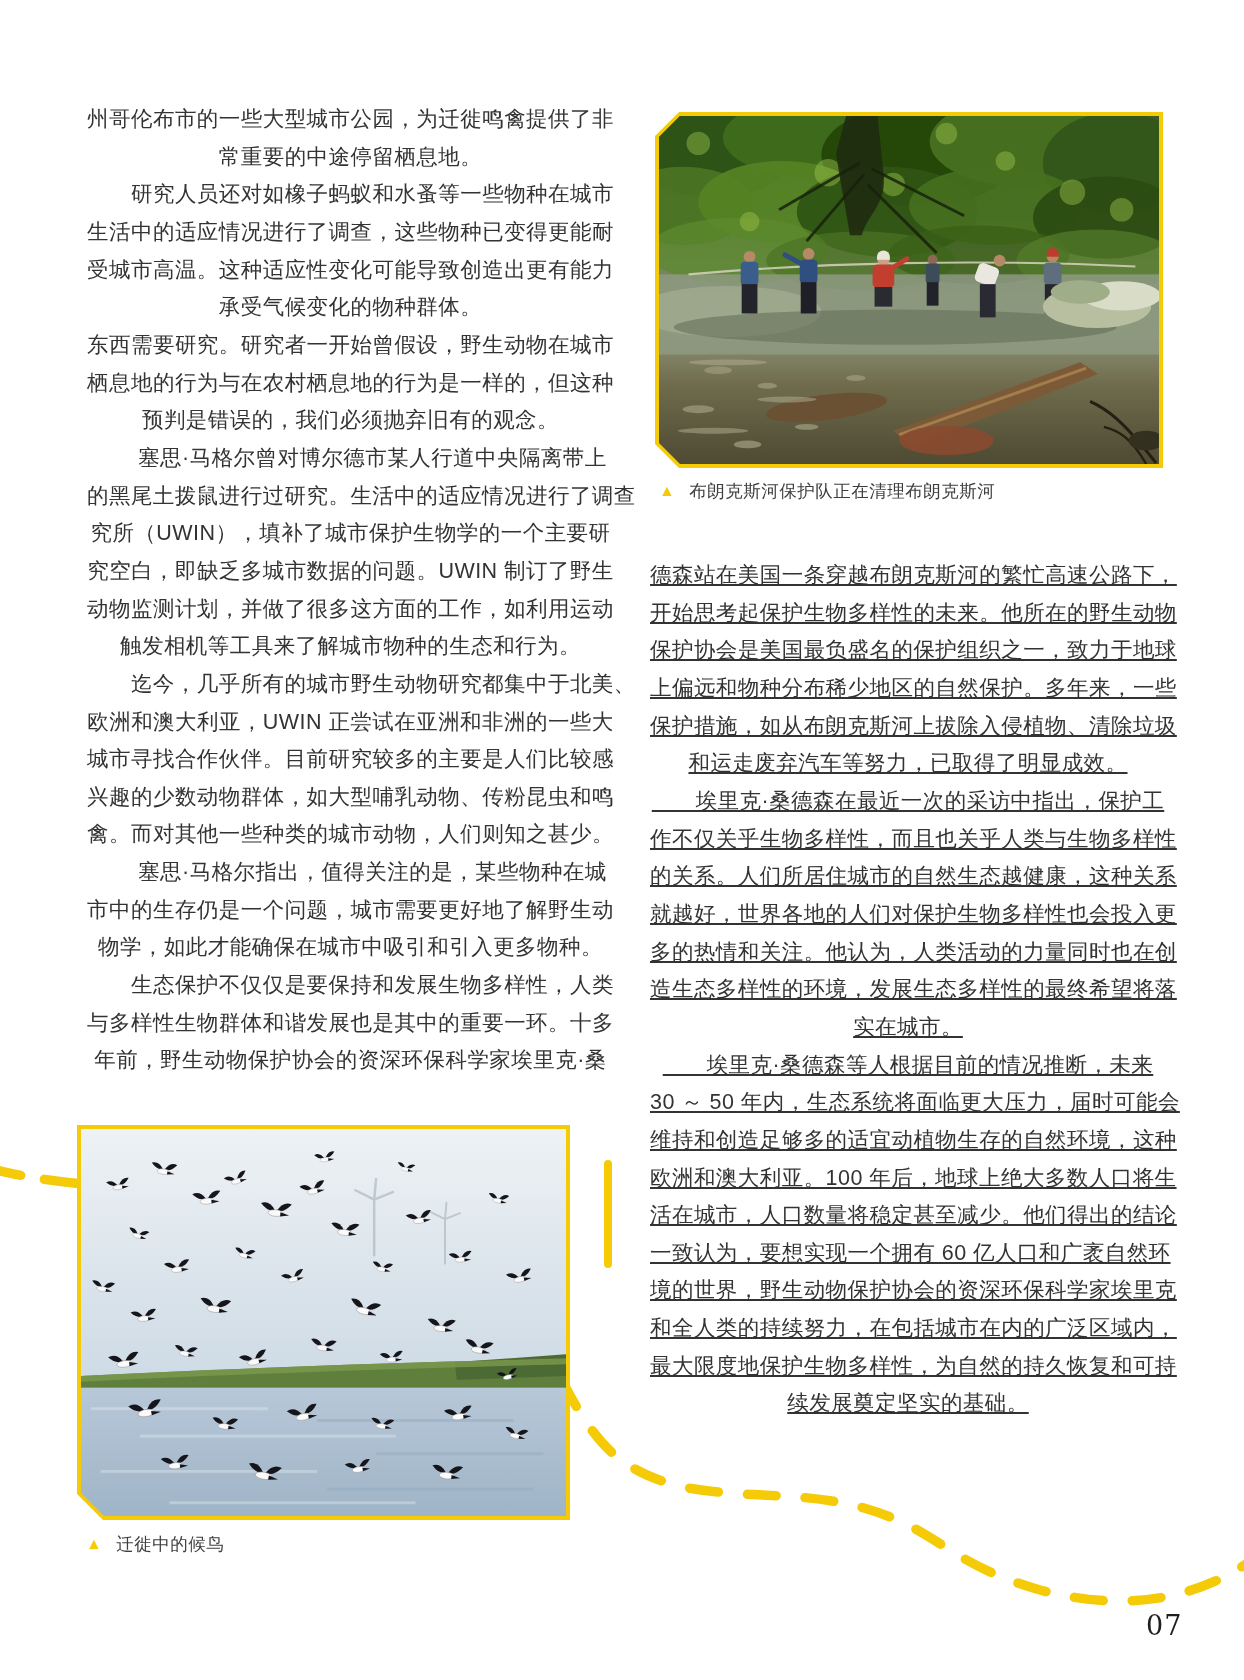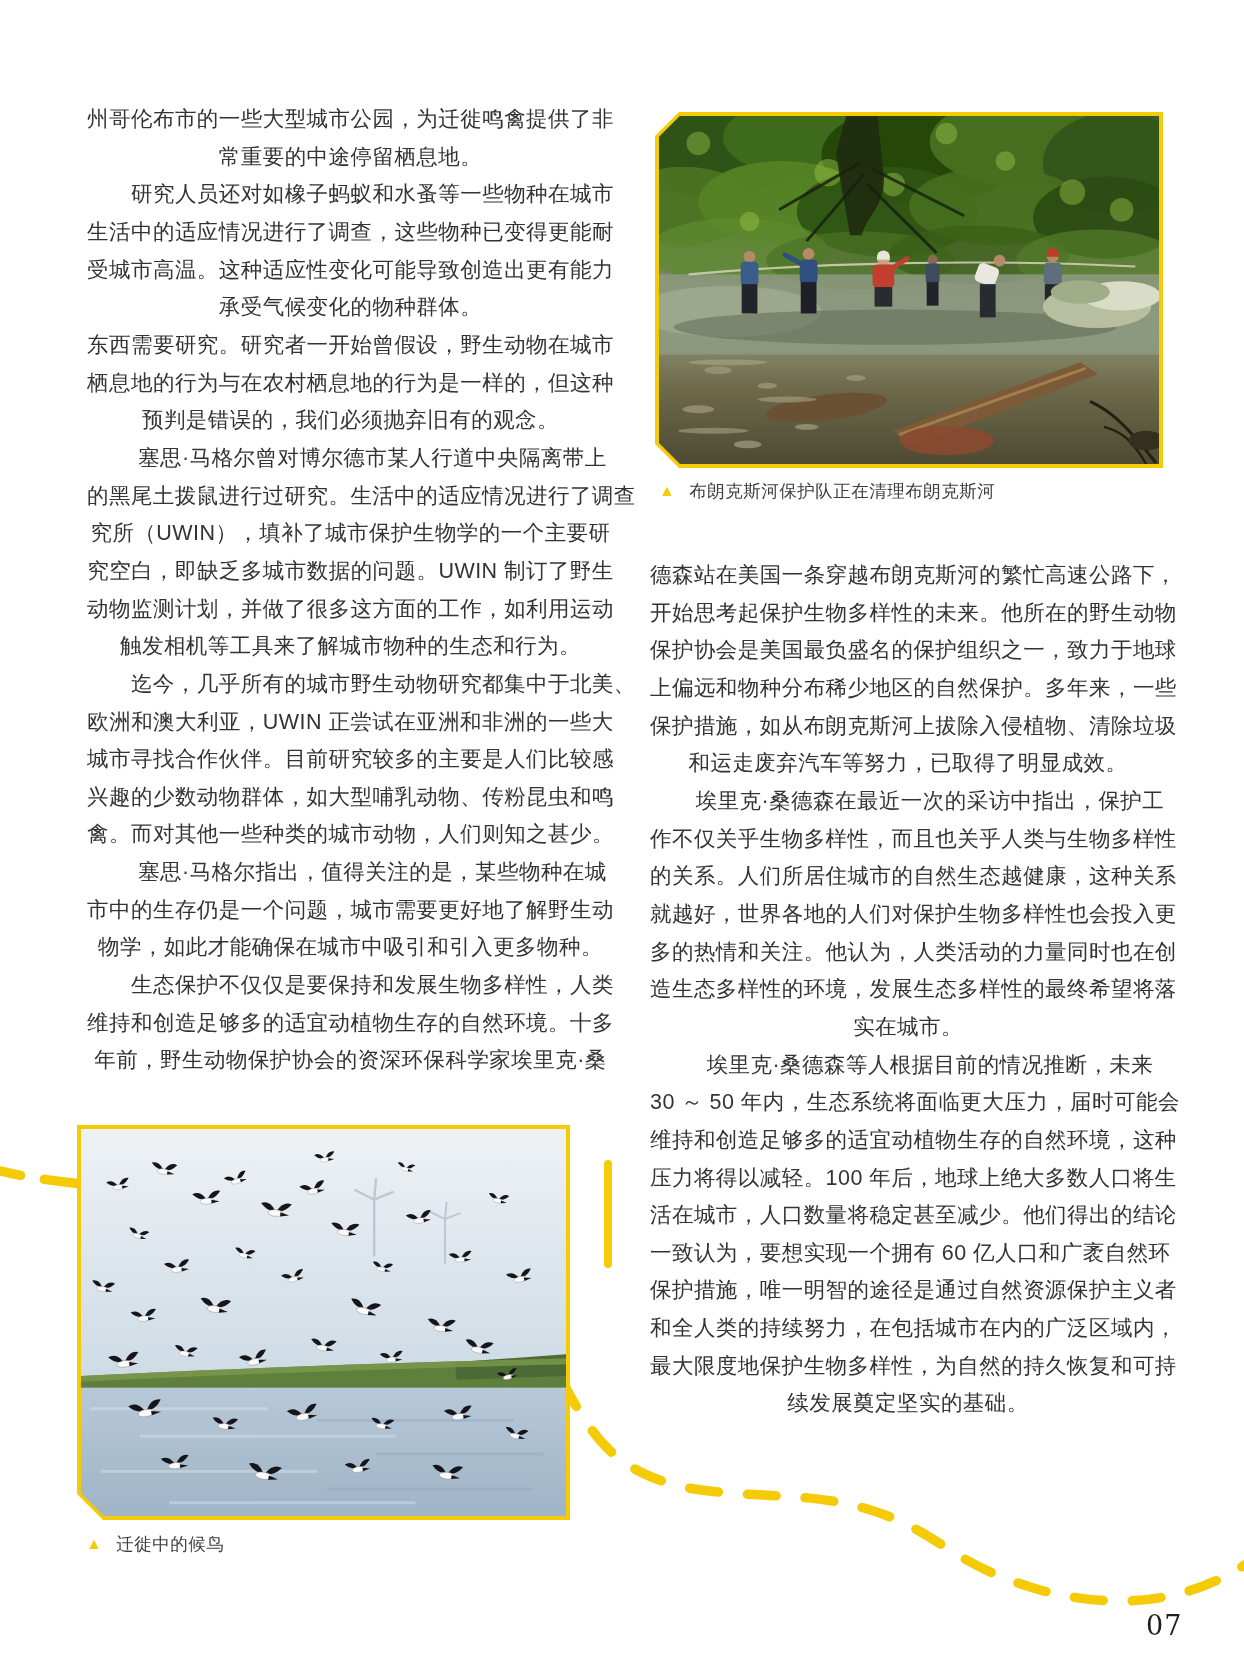--- a/index.html
+++ b/index.html
@@ -4,21 +4,21 @@
 <style>
   html,body{margin:0;padding:0;}
   body{
     width:1244px;height:1680px;position:relative;background:#ffffff;
     font-family:"Liberation Sans", sans-serif;overflow:hidden;
   }
   .deco-layer{position:absolute;left:0;top:0;z-index:0;pointer-events:none;}
   .textcol{position:absolute;z-index:2;color:#333333;font-size:21.5px;}
   .tline{height:37.66px;line-height:37.66px;white-space:nowrap;letter-spacing:0.45px;text-align:center;}
   .col-left{left:87px;top:101px;width:527px;}
-  .col-right{left:650px;top:557px;width:516px;}
+  .col-right{left:650px;top:557px;width:516px;text-decoration:underline;}
 
   .photo{position:absolute;z-index:1;margin:0;background:#F5CB08;}
   .photo-inner{position:absolute;left:4px;top:4px;}
   .photo-top{left:655px;top:112px;width:508px;height:356px;
     -webkit-clip-path:polygon(24px 0,100% 0,100% 100%,24px 100%,0 calc(100% - 24px),0 24px);
     clip-path:polygon(24px 0,100% 0,100% 100%,24px 100%,0 calc(100% - 24px),0 24px);}
   .photo-top .photo-inner{width:500px;height:348px;
     clip-path:polygon(21px 0,100% 0,100% 100%,21px 100%,0 calc(100% - 21px),0 21px);}
   .photo-birds{left:77px;top:1125px;width:493px;height:395px;
     clip-path:polygon(0 0,100% 0,100% 100%,26px 100%,0 calc(100% - 26px));}
@@ -69,45 +69,45 @@
     <div class="tline">触发相机等工具来了解城市物种的生态和行为。</div>
     <div class="tline">　　迄今，几乎所有的城市野生动物研究都集中于北美、</div>
     <div class="tline">欧洲和澳大利亚，UWIN 正尝试在亚洲和非洲的一些大</div>
     <div class="tline">城市寻找合作伙伴。目前研究较多的主要是人们比较感</div>
     <div class="tline">兴趣的少数动物群体，如大型哺乳动物、传粉昆虫和鸣</div>
     <div class="tline">禽。而对其他一些种类的城市动物，人们则知之甚少。</div>
     <div class="tline">　　塞思·马格尔指出，值得关注的是，某些物种在城</div>
     <div class="tline">市中的生存仍是一个问题，城市需要更好地了解野生动</div>
     <div class="tline">物学，如此才能确保在城市中吸引和引入更多物种。</div>
     <div class="tline">　　生态保护不仅仅是要保持和发展生物多样性，人类</div>
-    <div class="tline">维持和创造足够多的适宜动植物生存的自然环境。十多</div>
+    <div class="tline">与多样性生物群体和谐发展也是其中的重要一环。十多</div>
     <div class="tline">年前，野生动物保护协会的资深环保科学家埃里克·桑</div>
   </div>
 
 <div class="textcol col-right">
     <div class="tline">德森站在美国一条穿越布朗克斯河的繁忙高速公路下，</div>
     <div class="tline">开始思考起保护生物多样性的未来。他所在的野生动物</div>
     <div class="tline">保护协会是美国最负盛名的保护组织之一，致力于地球</div>
     <div class="tline">上偏远和物种分布稀少地区的自然保护。多年来，一些</div>
     <div class="tline">保护措施，如从布朗克斯河上拔除入侵植物、清除垃圾</div>
     <div class="tline">和运走废弃汽车等努力，已取得了明显成效。</div>
     <div class="tline">　　埃里克·桑德森在最近一次的采访中指出，保护工</div>
     <div class="tline">作不仅关乎生物多样性，而且也关乎人类与生物多样性</div>
     <div class="tline">的关系。人们所居住城市的自然生态越健康，这种关系</div>
     <div class="tline">就越好，世界各地的人们对保护生物多样性也会投入更</div>
     <div class="tline">多的热情和关注。他认为，人类活动的力量同时也在创</div>
     <div class="tline">造生态多样性的环境，发展生态多样性的最终希望将落</div>
     <div class="tline">实在城市。</div>
     <div class="tline">　　埃里克·桑德森等人根据目前的情况推断，未来</div>
     <div class="tline">30 ～ 50 年内，生态系统将面临更大压力，届时可能会</div>
     <div class="tline">维持和创造足够多的适宜动植物生存的自然环境，这种</div>
-    <div class="tline">压力将得以减轻。100 年后，地球上绝大多数人口将生</div>
+    <div class="tline">欧洲和澳大利亚。100 年后，地球上绝大多数人口将生</div>
     <div class="tline">活在城市，人口数量将稳定甚至减少。他们得出的结论</div>
     <div class="tline">一致认为，要想实现一个拥有 60 亿人口和广袤自然环</div>
-    <div class="tline">保护措施，唯一明智的途径是通过自然资源保护主义者</div>
+    <div class="tline">境的世界，野生动物保护协会的资深环保科学家埃里克</div>
     <div class="tline">和全人类的持续努力，在包括城市在内的广泛区域内，</div>
     <div class="tline">最大限度地保护生物多样性，为自然的持久恢复和可持</div>
     <div class="tline">续发展奠定坚实的基础。</div>
   </div>
 
 <figure class="photo photo-top">
   <svg class="photo-inner" viewBox="0 0 508 356" preserveAspectRatio="none">
     <defs>
       <linearGradient id="tp-bg" x1="0" y1="0" x2="0" y2="1">
         <stop offset="0" stop-color="#3f5a23"></stop>

